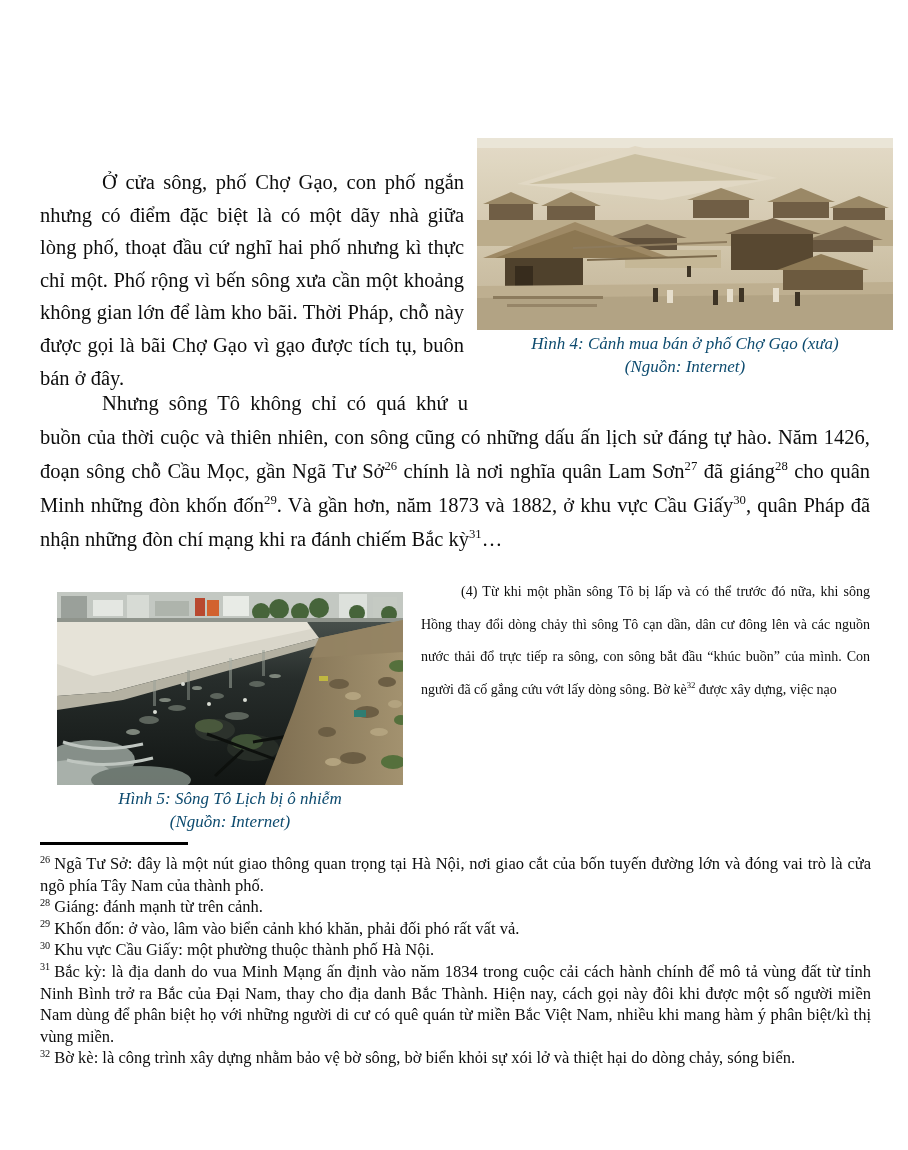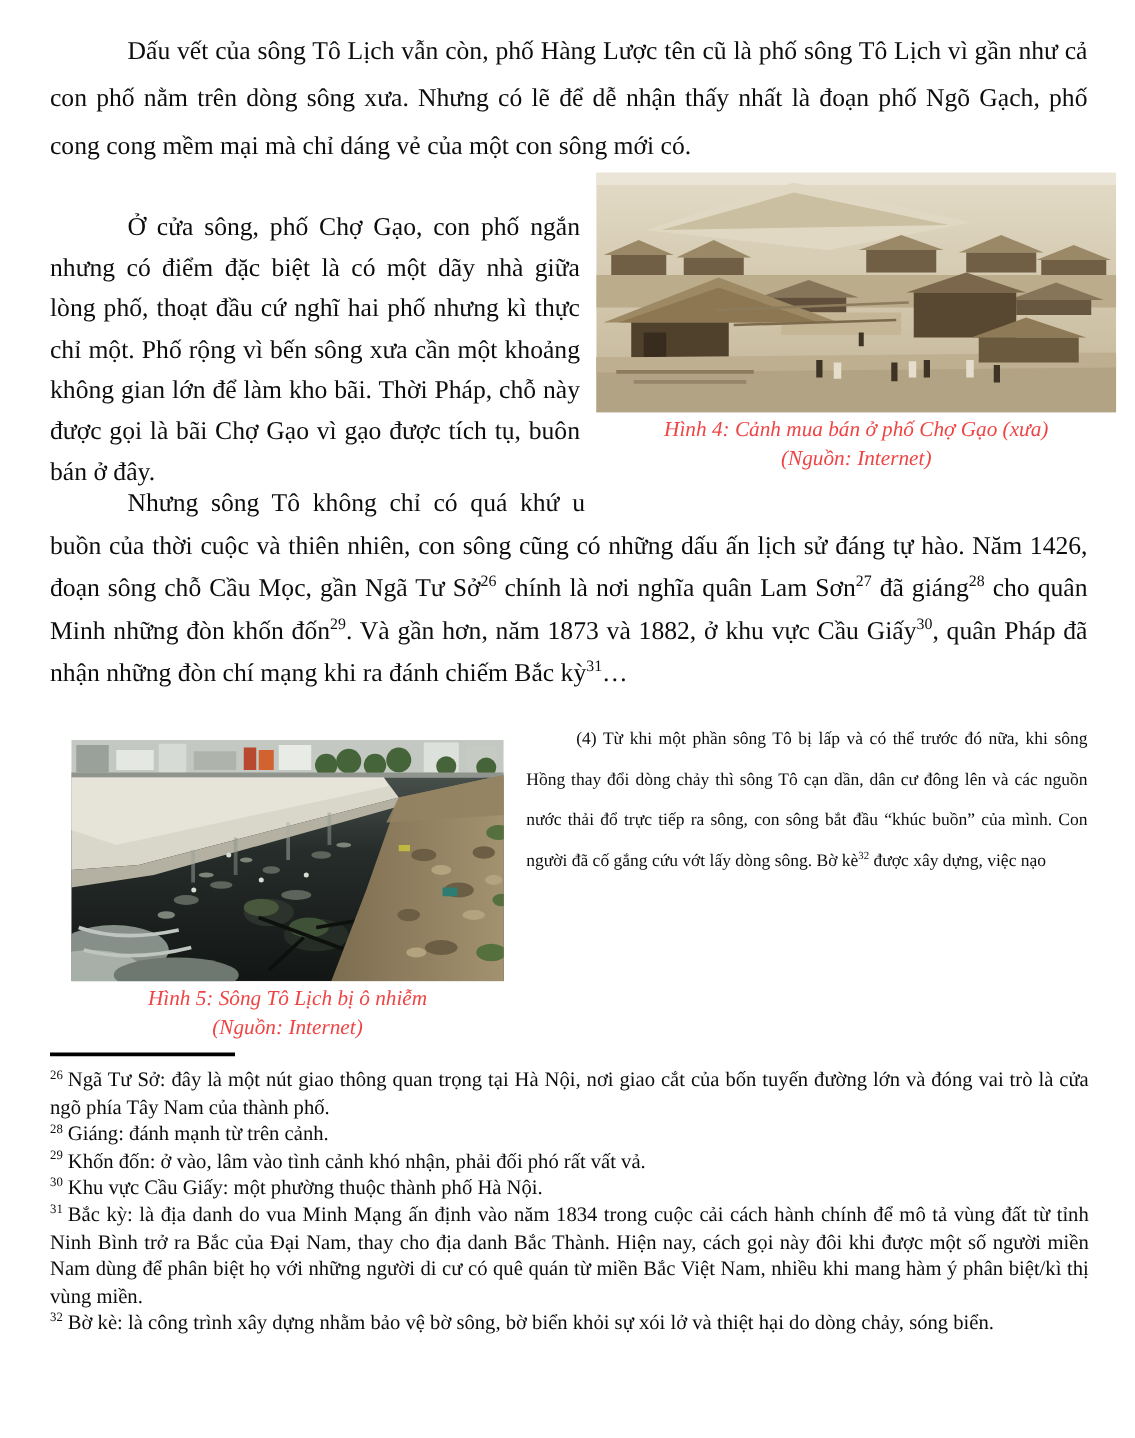--- a/index.html
+++ b/index.html
@@ -15,37 +15,36 @@
   .wrap-spacer { float:right; width:402px; height:20px; }
   sup { font-size:0.62em; line-height:0; vertical-align:super; }
 
   figure { position:absolute; margin:0; padding:0; }
   #fig4 { left:477px; top:138px; width:416px; }
   #fig4 .photo { width:416px; height:192px; }
   #fig5 { left:57px;  top:592px; width:346px; }
   #fig5 .photo { width:346px; height:193px; }
   .photo svg { display:block; width:100%; height:100%; }
   .caption {
-    color:#ef4444; font-style:italic; text-align:center;
+    color:#0c4a6e; font-style:italic; text-align:center;
     font-size:17px; line-height:22.5px; margin-top:3px;
   }
 
   .footnote-sep { position:absolute; left:40px; top:842px; width:148px; height:3px; background:#000; }
   .footnotes {
     position:absolute; left:40px; top:853px; width:831px;
     font-size:16.5px; line-height:21.6px; text-align:justify;
   }
   .footnote sup { padding-right:4px; }
 </style>
 </head>
 <body>
 
 <div class="page">
 
-  <p class="para" id="p1">Dấu vết của sông Tô Lịch vẫn còn, phố Hàng Lược tên cũ là phố sông Tô Lịch vì gần như cả con phố nằm trên dòng sông xưa. Nhưng có lẽ để dễ nhận thấy nhất là đoạn phố Ngõ Gạch, phố cong cong mềm mại mà chỉ dáng vẻ của một con sông mới có.</p>
 
   <figure id="fig4">
     <div class="photo">
       <svg viewBox="0 0 416 192">
         <defs>
           <linearGradient id="sky4" x1="0" x2="0" y1="0" y2="1">
             <stop offset="0" stop-color="#eae2cf"></stop>
               <stop offset="1" stop-color="#c6b89a"></stop>
           </linearGradient>
         </defs>
@@ -219,21 +218,21 @@
 
   <div class="footnote-sep"></div>
 
   <div class="footnotes">
 
       <div class="footnote"><sup class="fn-num">26</sup><span>Ngã Tư Sở: đây là một nút giao thông quan trọng tại Hà Nội, nơi giao cắt của bốn tuyến đường lớn và đóng vai trò là cửa ngõ phía Tây Nam của thành phố.</span></div>
 
 
       <div class="footnote"><sup class="fn-num">28</sup><span>Giáng: đánh mạnh từ trên cảnh.</span></div>
 
-      <div class="footnote"><sup class="fn-num">29</sup><span>Khốn đốn: ở vào, lâm vào tình cảnh khó nhận, phải đối phó rất vất vả.</span></div>
+      <div class="footnote"><sup class="fn-num">29</sup><span>Khốn đốn: ở vào, lâm vào biển cảnh khó khăn, phải đối phó rất vất vả.</span></div>
 
       <div class="footnote"><sup class="fn-num">30</sup><span>Khu vực Cầu Giấy: một phường thuộc thành phố Hà Nội.</span></div>
 
       <div class="footnote"><sup class="fn-num">31</sup><span>Bắc kỳ: là địa danh do vua Minh Mạng ấn định vào năm 1834 trong cuộc cải cách hành chính để mô tả vùng đất từ tỉnh Ninh Bình trở ra Bắc của Đại Nam, thay cho địa danh Bắc Thành. Hiện nay, cách gọi này đôi khi được một số người miền Nam dùng để phân biệt họ với những người di cư có quê quán từ miền Bắc Việt Nam, nhiều khi mang hàm ý phân biệt/kì thị vùng miền.</span></div>
 
       <div class="footnote"><sup class="fn-num">32</sup><span>Bờ kè: là công trình xây dựng nhằm bảo vệ bờ sông, bờ biển khỏi sự xói lở và thiệt hại do dòng chảy, sóng biển.</span></div>
     </div>
 
 </div>
 

